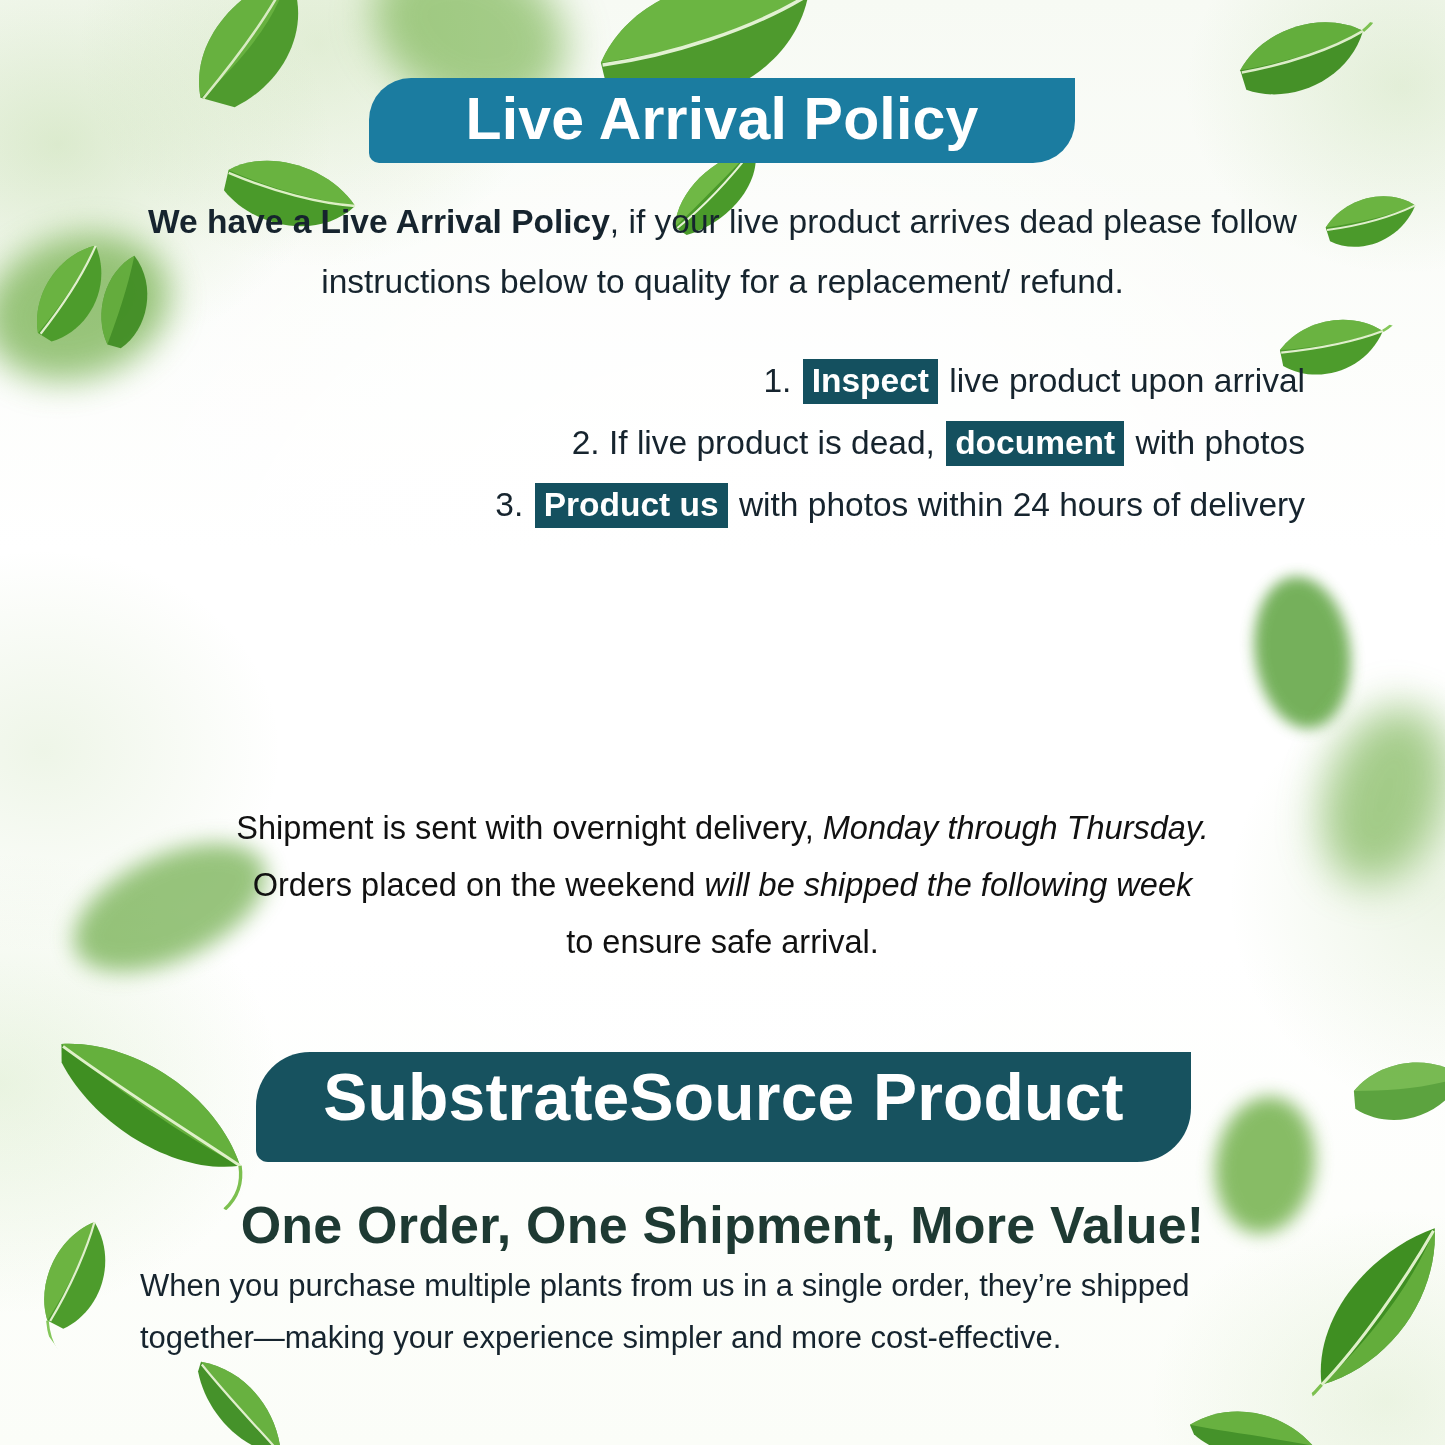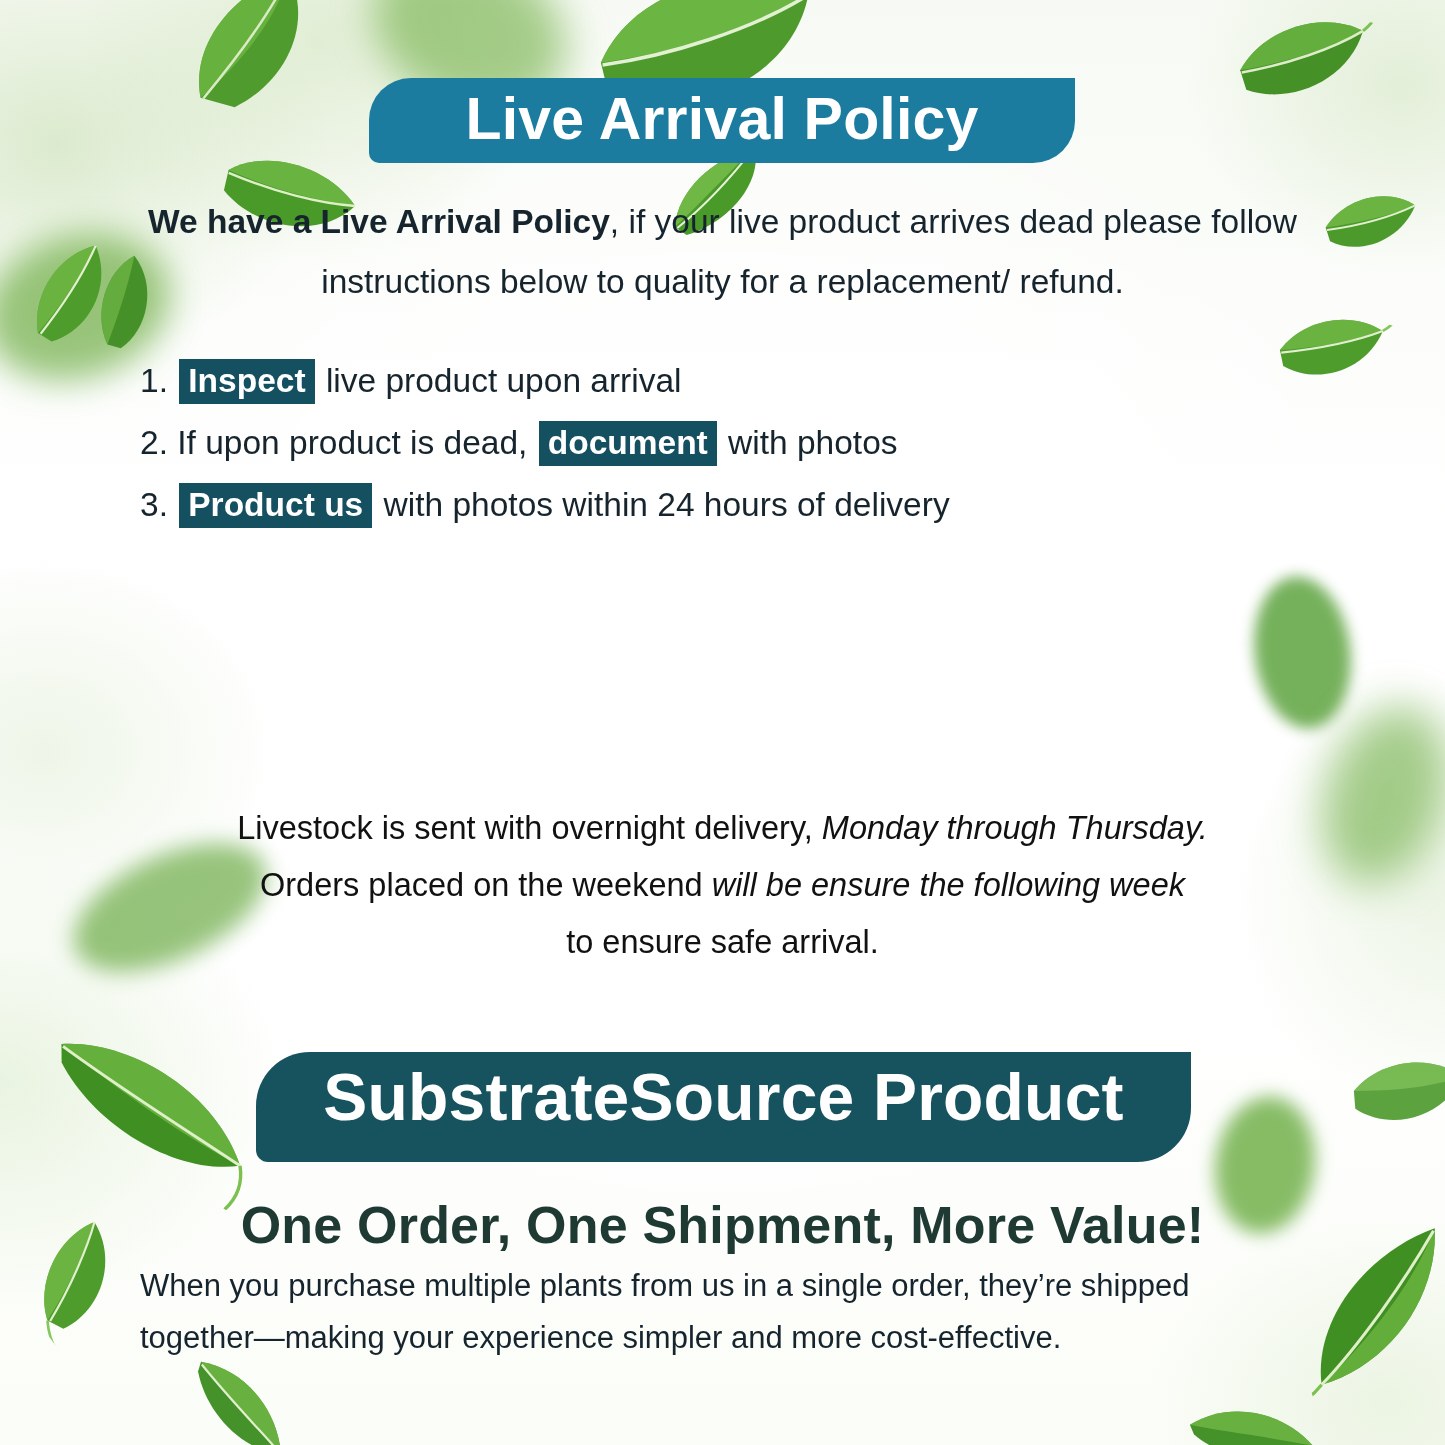--- a/index.html
+++ b/index.html
@@ -95,21 +95,21 @@
     line-height: 60px;
     font-weight: 400;
   }
   .intro b { font-weight: 700; margin-top: 12px; }
 
   .steps {
     position: absolute;
     left: 140px;
     top: 350px;
     width: 1165px;
-    text-align: left;
+    text-align: right;
     color: #16242e;
     font-size: 33.5px;
     line-height: 62px;
   }
   .step-line { white-space: nowrap; }
   .hl {
     background: #14505f;
     color: #ffffff;
     font-weight: 700;
     padding: 3px 9px 5px 9px;
@@ -344,40 +344,40 @@
     </div>
 
     <div class="steps">
       <div class="step-line">
         <span>1.</span>
         <span class="hl">Inspect</span>
         <span>live product upon arrival</span>
       </div>
       <div class="step-line">
         <span>2.</span>
-        <span>If upon product is dead,</span>
+        <span>If live product is dead,</span>
         <span class="hl">document</span>
         <span>with photos</span>
       </div>
       <div class="step-line">
         <span>3.</span>
         <span class="hl">Product us</span>
         <span>with photos within 24 hours of delivery</span>
       </div>
     </div>
 
 
     <div class="shipping">
       <div>
-        <span>Livestock is sent with overnight delivery,</span>
+        <span>Shipment is sent with overnight delivery,</span>
         <i>Monday through Thursday.</i>
       </div>
       <div>
         <span>Orders placed on the weekend</span>
-        <i>will be ensure the following week</i>
+        <i>will be shipped the following week</i>
       </div>
       <div>to ensure safe arrival.</div>
     </div>
 
     <div class="banner" id="banner-product">SubstrateSource Product</div>
 
     <div class="subhead">One Order, One Shipment, More Value!</div>
 
     <div class="closing">
       <div>When you purchase multiple plants from us in a single order, they’re shipped</div>

